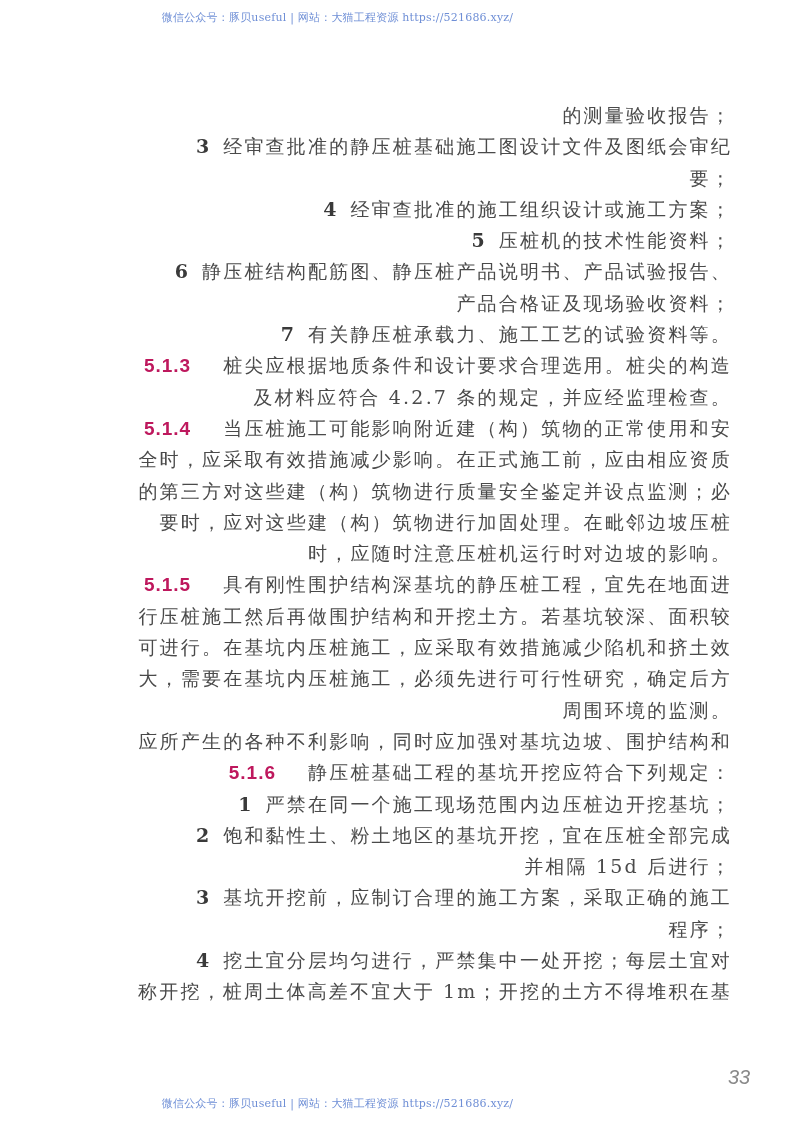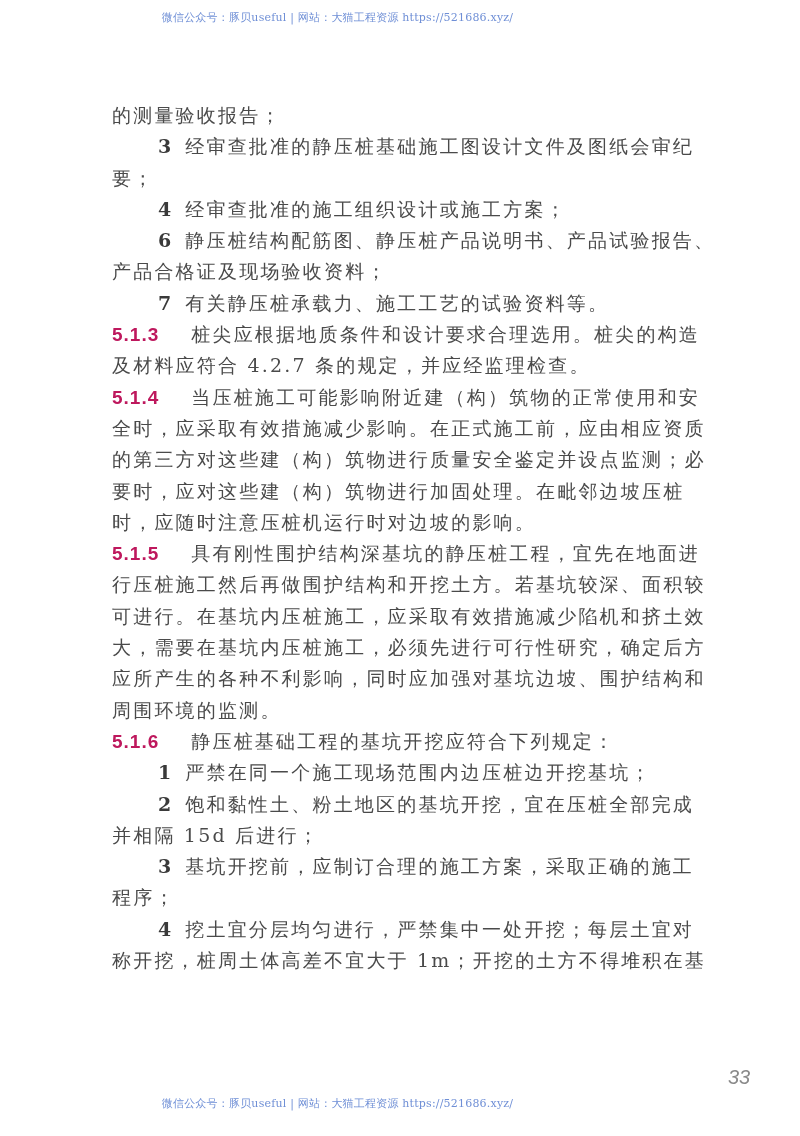--- a/index.html
+++ b/index.html
@@ -12,59 +12,60 @@
     position: absolute; left: 0; width: 675px; text-align: center;
     font-size: 11px; color: #6f8fd6; font-family: "DejaVu Serif", serif; letter-spacing: 0.2px;
   }
   .wm-top { top: 10px; }
   .wm-bottom { top: 1096px; }
   .page {
     position: absolute; left: 112px; top: 100px; width: 620px;
   }
   .line {
     height: 31.3px; line-height: 31.3px; font-size: 19px; white-space: nowrap;
-    letter-spacing: 2.2px; overflow: visible;
+    letter-spacing: 2.2px; overflow: visible; text-align: right;
   }
   .indent { padding-left: 46px; }
   .num { font-weight: bold; color: #3a3a3a; margin-right: 14px; letter-spacing: 0; }
   .clause { font-weight: bold; color: #be185d; margin-right: 32px; letter-spacing: 1px; font-family: Liberation Sans, sans-serif; }
   .page-number {
     position: absolute; left: 728px; top: 1066px; font-size: 20px; font-style: italic;
     color: #8a8a8a; font-family: "Liberation Sans", sans-serif;
   }
 </style>
 </head>
 <body>
 
 <div class="watermark wm-top">微信公众号：豚贝useful | 网站：大猫工程资源 https://521686.xyz/</div>
 
 <div class="page">
   <div class="line"><span>的测量验收报告；</span></div>
   <div class="line indent"><span class="num">3</span><span>经审查批准的静压桩基础施工图设计文件及图纸会审纪</span></div>
   <div class="line"><span>要；</span></div>
   <div class="line indent"><span class="num">4</span><span>经审查批准的施工组织设计或施工方案；</span></div>
+  <div class="line indent"><span class="num">5</span><span>压桩机的技术性能资料；</span></div>
   <div class="line indent"><span class="num">6</span><span>静压桩结构配筋图、静压桩产品说明书、产品试验报告、</span></div>
   <div class="line"><span>产品合格证及现场验收资料；</span></div>
   <div class="line indent"><span class="num">7</span><span>有关静压桩承载力、施工工艺的试验资料等。</span></div>
 
   <div class="line"><span class="clause">5.1.3</span><span>桩尖应根据地质条件和设计要求合理选用。桩尖的构造</span></div>
   <div class="line"><span>及材料应符合 4.2.7 条的规定，并应经监理检查。</span></div>
 
   <div class="line"><span class="clause">5.1.4</span><span>当压桩施工可能影响附近建（构）筑物的正常使用和安</span></div>
   <div class="line"><span>全时，应采取有效措施减少影响。在正式施工前，应由相应资质</span></div>
   <div class="line"><span>的第三方对这些建（构）筑物进行质量安全鉴定并设点监测；必</span></div>
   <div class="line"><span>要时，应对这些建（构）筑物进行加固处理。在毗邻边坡压桩</span></div>
   <div class="line"><span>时，应随时注意压桩机运行时对边坡的影响。</span></div>
 
   <div class="line"><span class="clause">5.1.5</span><span>具有刚性围护结构深基坑的静压桩工程，宜先在地面进</span></div>
   <div class="line"><span>行压桩施工然后再做围护结构和开挖土方。若基坑较深、面积较</span></div>
   <div class="line"><span>可进行。在基坑内压桩施工，应采取有效措施减少陷机和挤土效</span></div>
   <div class="line"><span>大，需要在基坑内压桩施工，必须先进行可行性研究，确定后方</span></div>
+  <div class="line"><span>周围环境的监测。</span></div>
   <div class="line"><span>应所产生的各种不利影响，同时应加强对基坑边坡、围护结构和</span></div>
-  <div class="line"><span>周围环境的监测。</span></div>
 
   <div class="line"><span class="clause">5.1.6</span><span>静压桩基础工程的基坑开挖应符合下列规定：</span></div>
   <div class="line indent"><span class="num">1</span><span>严禁在同一个施工现场范围内边压桩边开挖基坑；</span></div>
   <div class="line indent"><span class="num">2</span><span>饱和黏性土、粉土地区的基坑开挖，宜在压桩全部完成</span></div>
   <div class="line"><span>并相隔 15d 后进行；</span></div>
   <div class="line indent"><span class="num">3</span><span>基坑开挖前，应制订合理的施工方案，采取正确的施工</span></div>
   <div class="line"><span>程序；</span></div>
   <div class="line indent"><span class="num">4</span><span>挖土宜分层均匀进行，严禁集中一处开挖；每层土宜对</span></div>
   <div class="line"><span>称开挖，桩周土体高差不宜大于 1m；开挖的土方不得堆积在基</span></div>
 </div>

